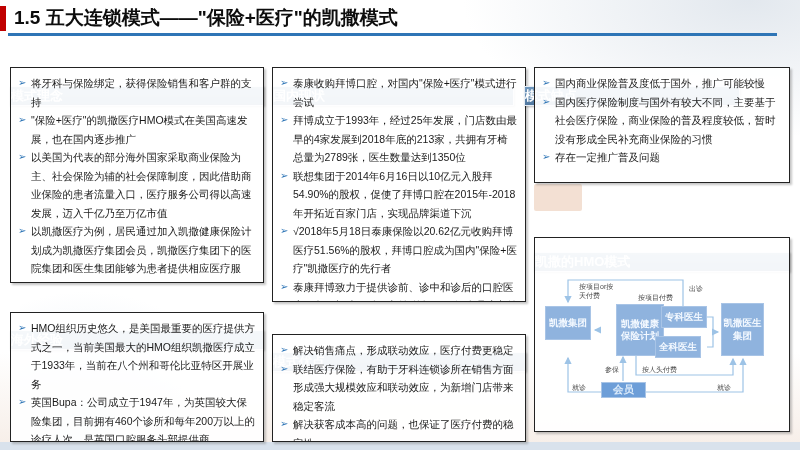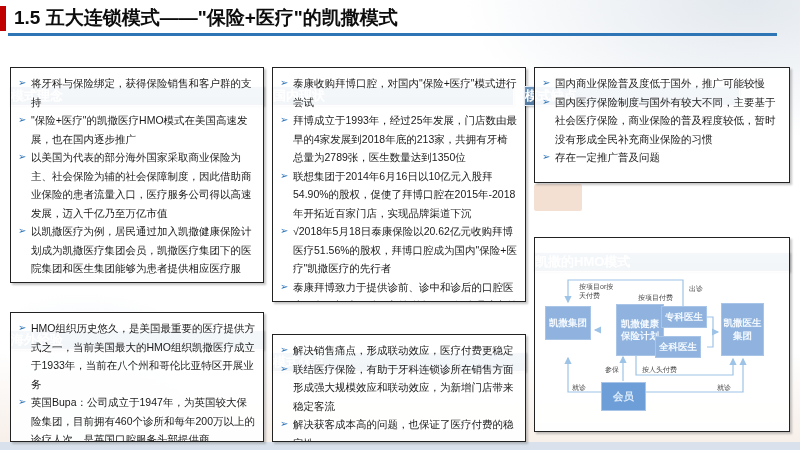--- a/index.html
+++ b/index.html
@@ -134,21 +134,21 @@
           <path d="M101,116 V137 H198 V121" marker-end="url(#arr)"></path>
           <path d="M66,154 H33 V120" marker-end="url(#arr)"></path>
           <path d="M111,154 H208 V121" marker-end="url(#arr)"></path>
         </g>
       </svg>
       <div class="node" style="left:10px;top:68px;width:46px;height:34px">凯撒集团</div>
       <div class="node" style="left:81px;top:66px;width:48px;height:52px">凯撒健康保险计划</div>
       <div class="node" style="left:126px;top:68px;width:46px;height:22px">专科医生</div>
       <div class="node" style="left:120px;top:98px;width:46px;height:22px">全科医生</div>
       <div class="node" style="left:186px;top:65px;width:43px;height:53px">凯撒医生集团</div>
-      <div class="node node-member" style="left:66px;top:144px;width:45px;height:29px">会员</div>
+      <div class="node node-member" style="left:66px;top:144px;width:45px;height:16px">会员</div>
 
       <div class="elabel" style="left:44px;top:44px;width:36px">按项目or按天付费</div>
       <div class="elabel" style="left:103px;top:55px">按项目付费</div>
       <div class="elabel" style="left:154px;top:46px">出诊</div>
       <div class="elabel" style="left:70px;top:127px">参保</div>
       <div class="elabel" style="left:107px;top:127px">按人头付费</div>
       <div class="elabel" style="left:37px;top:145px">就诊</div>
       <div class="elabel" style="left:182px;top:145px">就诊</div>
     </div>
   </div>

